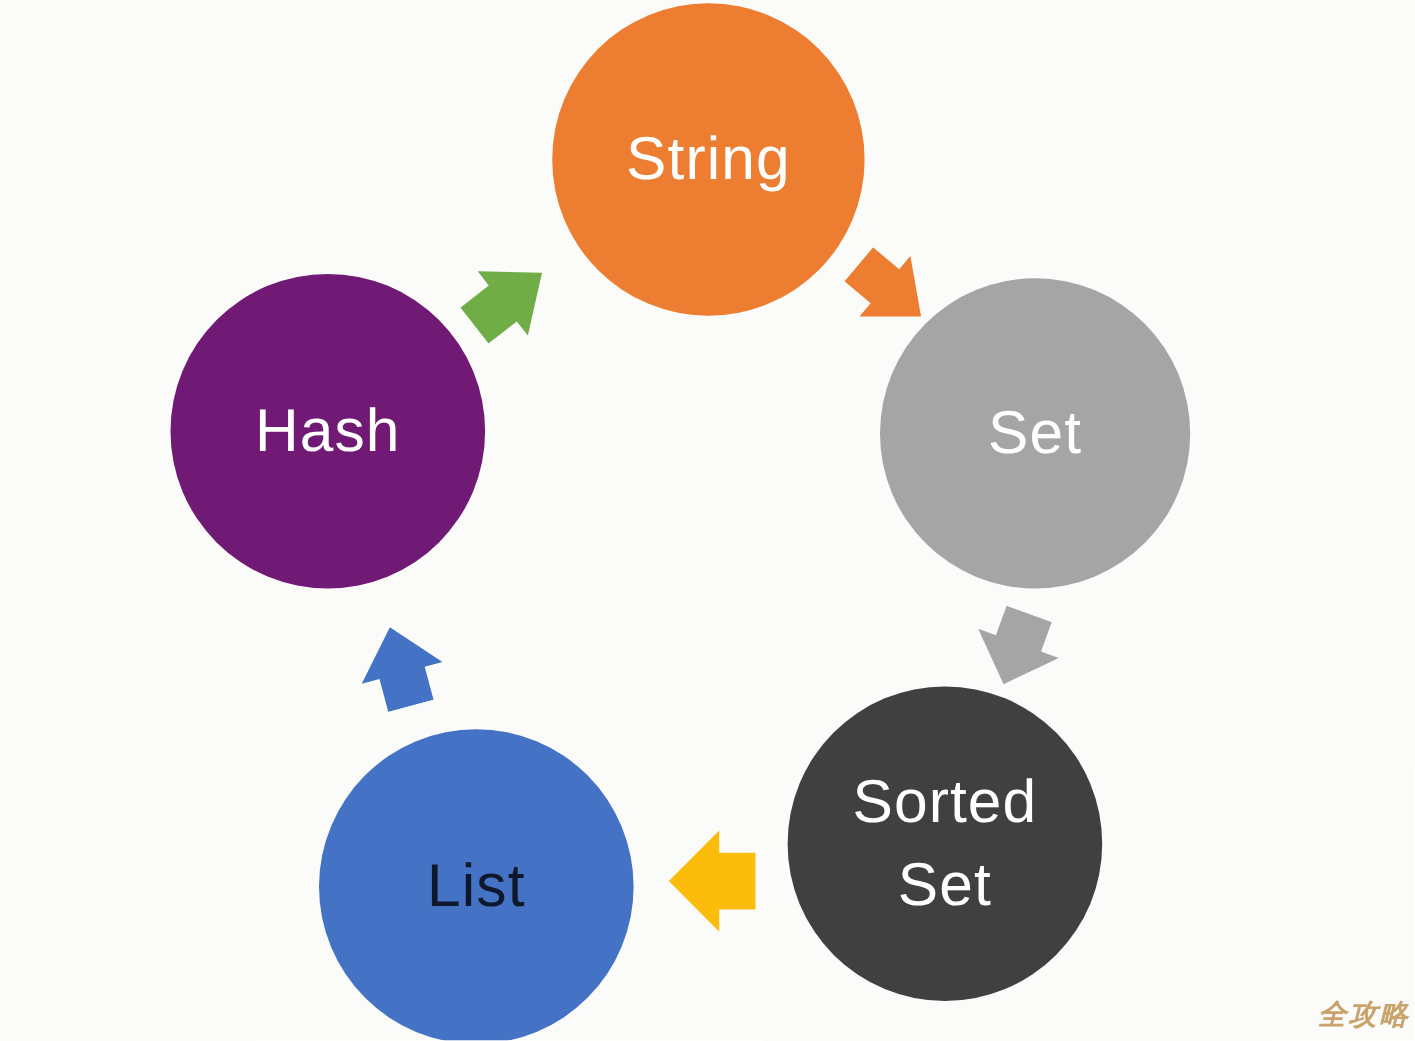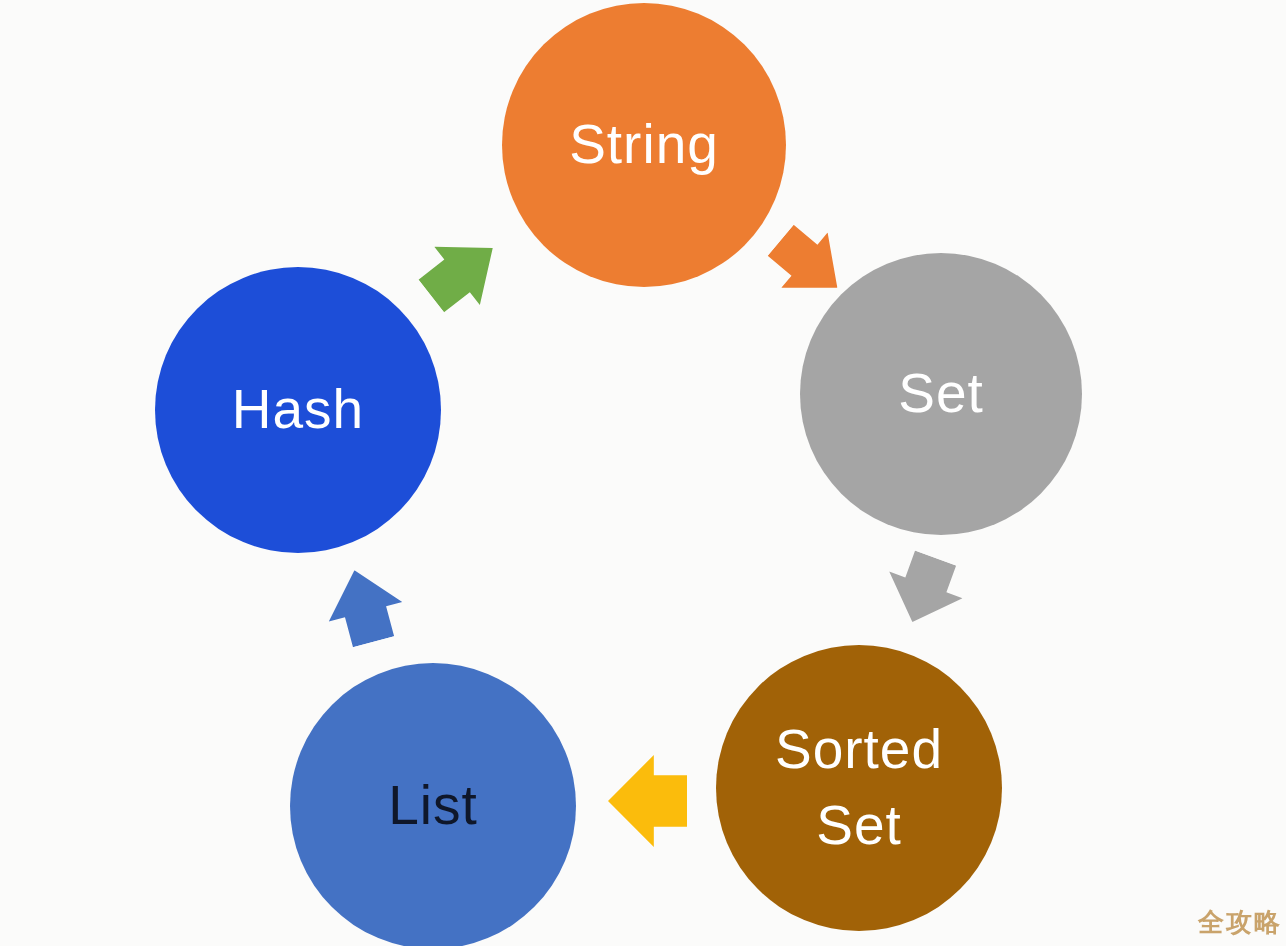--- a/index.html
+++ b/index.html
@@ -52,27 +52,27 @@
 <body>
 
 <div id="stage" style="background: rgb(251, 251, 250);">
 
   <div class="node" style="left: 502px; top: 3px; height: 284px; width: 284px; background: rgb(237, 125, 49);">
     <span class="node-label" style="color: rgb(255, 255, 255);">String</span>
   </div>
   <div class="node" style="left: 800px; top: 253px; height: 282px; width: 282px; background: rgb(165, 165, 165);">
     <span class="node-label" style="color: rgb(255, 255, 255);">Set</span>
   </div>
-  <div class="node" style="left: 716px; top: 645px; height: 286px; width: 286px; background: #a16207;">
+  <div class="node" style="left: 716px; top: 624px; height: 286px; width: 286px; background: #404040;">
     <span class="node-label" style="color: rgb(255, 255, 255);">Sorted Set</span>
   </div>
   <div class="node" style="left: 290px; top: 663px; height: 286px; width: 286px; background: rgb(68, 114, 196);">
     <span class="node-label" style="color: #0f172a;">List</span>
   </div>
-  <div class="node" style="left: 155px; top: 267px; height: 286px; width: 286px; background: #1d4ed8;">
+  <div class="node" style="left: 155px; top: 249px; height: 286px; width: 286px; background: #701a75;">
     <span class="node-label" style="color: rgb(255, 255, 255);">Hash</span>
   </div>
 
   <div class="arrow" style="left: 423px; top: 235px; width: 78px; height: 74px; transform: rotate(-38deg);">
     <svg viewBox="0 0 100 100" preserveAspectRatio="none">
         <polygon points="0,22 42,22 42,0 100,50 42,100 42,78 0,78" fill="#70AD47"></polygon>
       </svg>
   </div>
   <div class="arrow" style="left: 772px; top: 228px; width: 74px; height: 72px; transform: rotate(40deg);">
     <svg viewBox="0 0 100 100" preserveAspectRatio="none">
@@ -88,14 +88,14 @@
     <svg viewBox="0 0 100 100" preserveAspectRatio="none">
         <polygon points="0,22 42,22 42,0 100,50 42,100 42,78 0,78" fill="#FBBC0C"></polygon>
       </svg>
   </div>
   <div class="arrow" style="left: 327px; top: 568px; width: 74px; height: 76px; transform: rotate(-105deg);">
     <svg viewBox="0 0 100 100" preserveAspectRatio="none">
         <polygon points="0,22 42,22 42,0 100,50 42,100 42,78 0,78" fill="#4472C4"></polygon>
       </svg>
   </div>
 
-  <div class="watermark" style="color: rgb(201, 163, 107);">全攻略</div>
+  <div class="watermark" style="color: rgb(201, 163, 107); font-style: italic;">全攻略</div>
 </div>
 
 </body></html>

